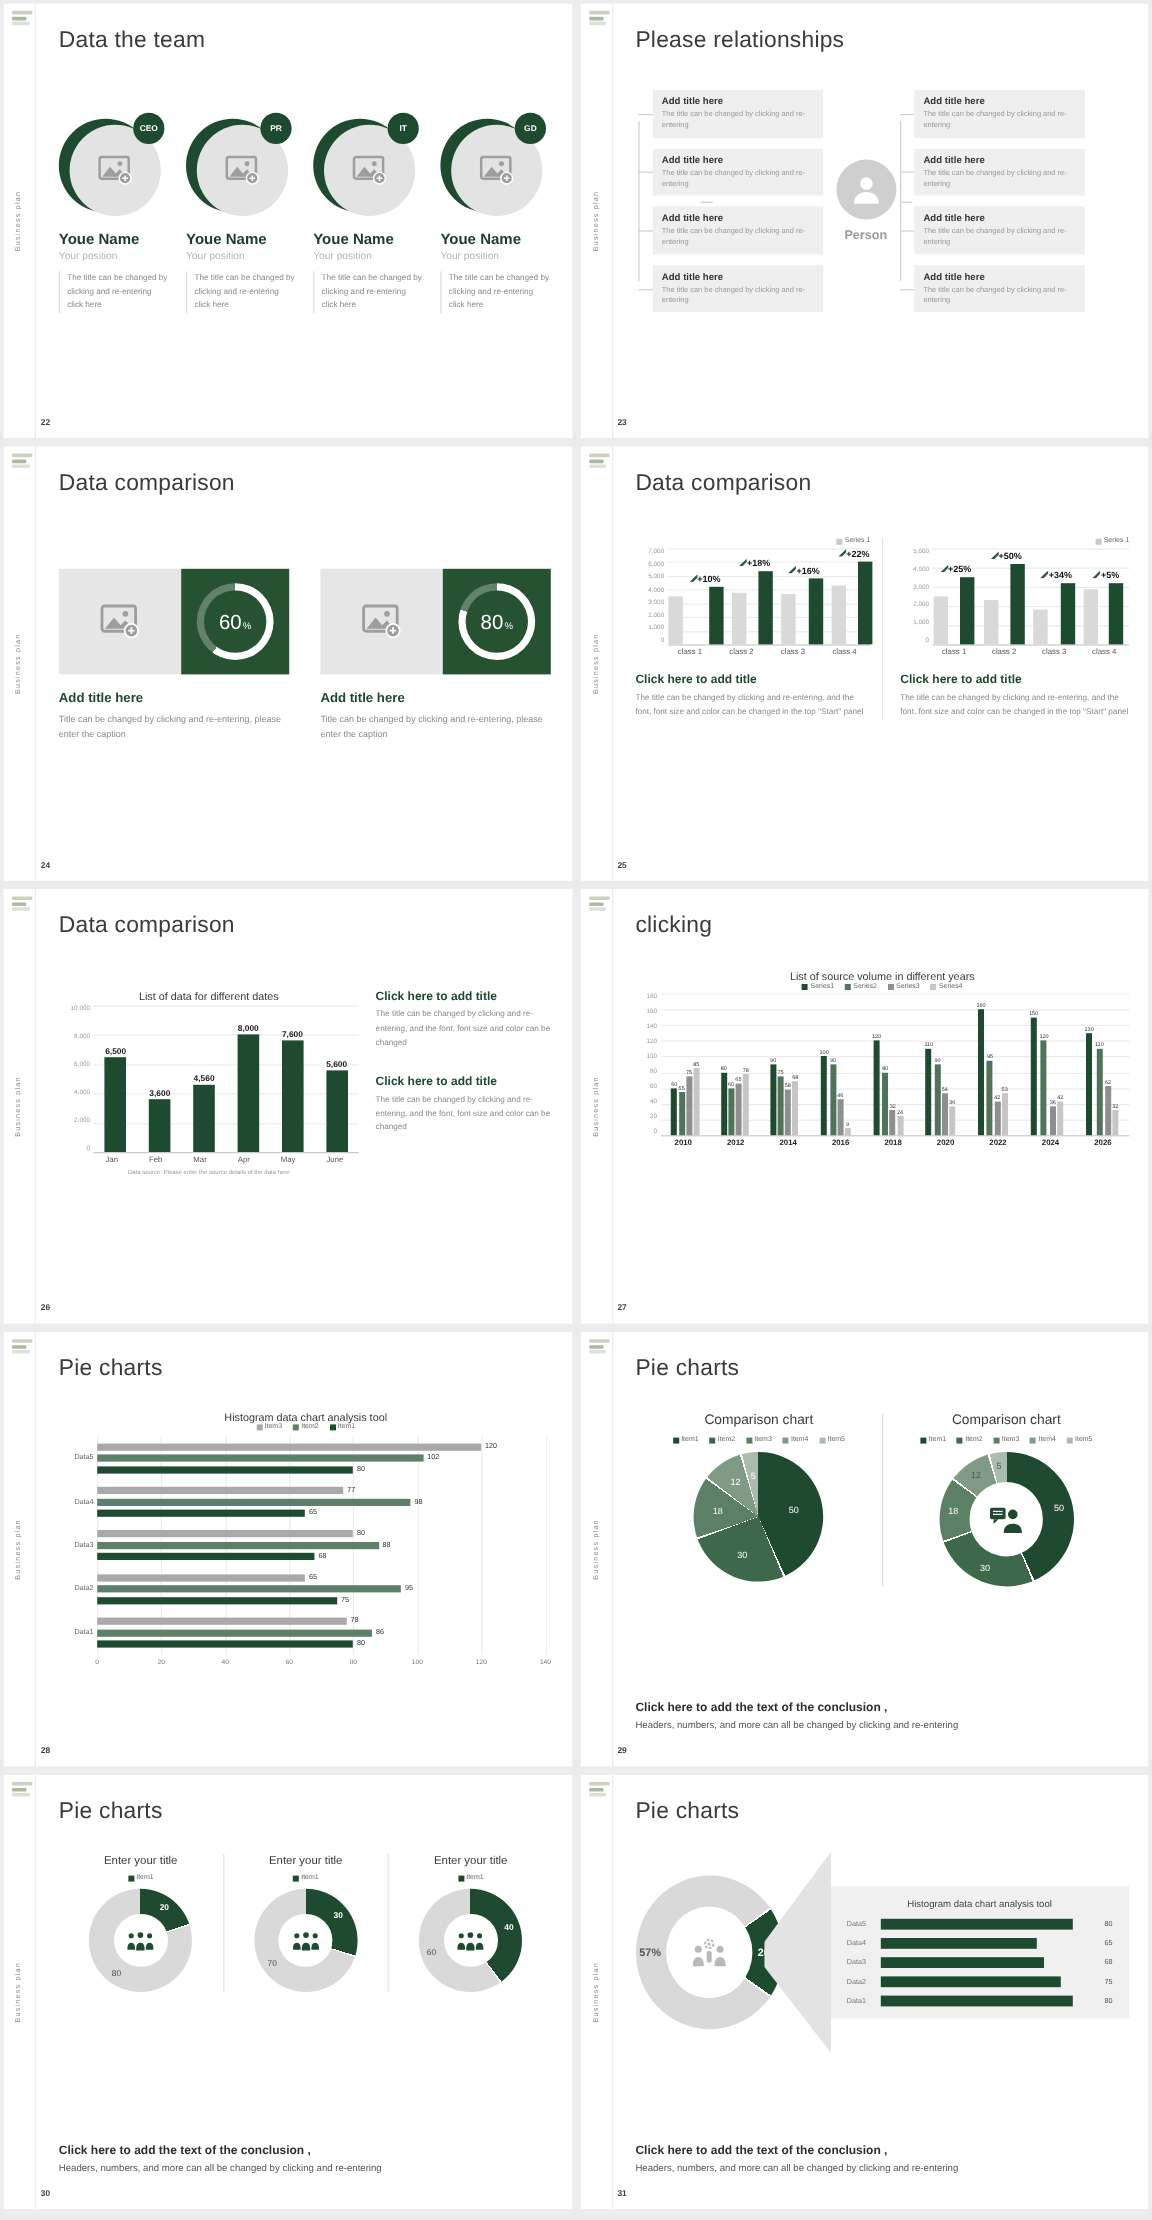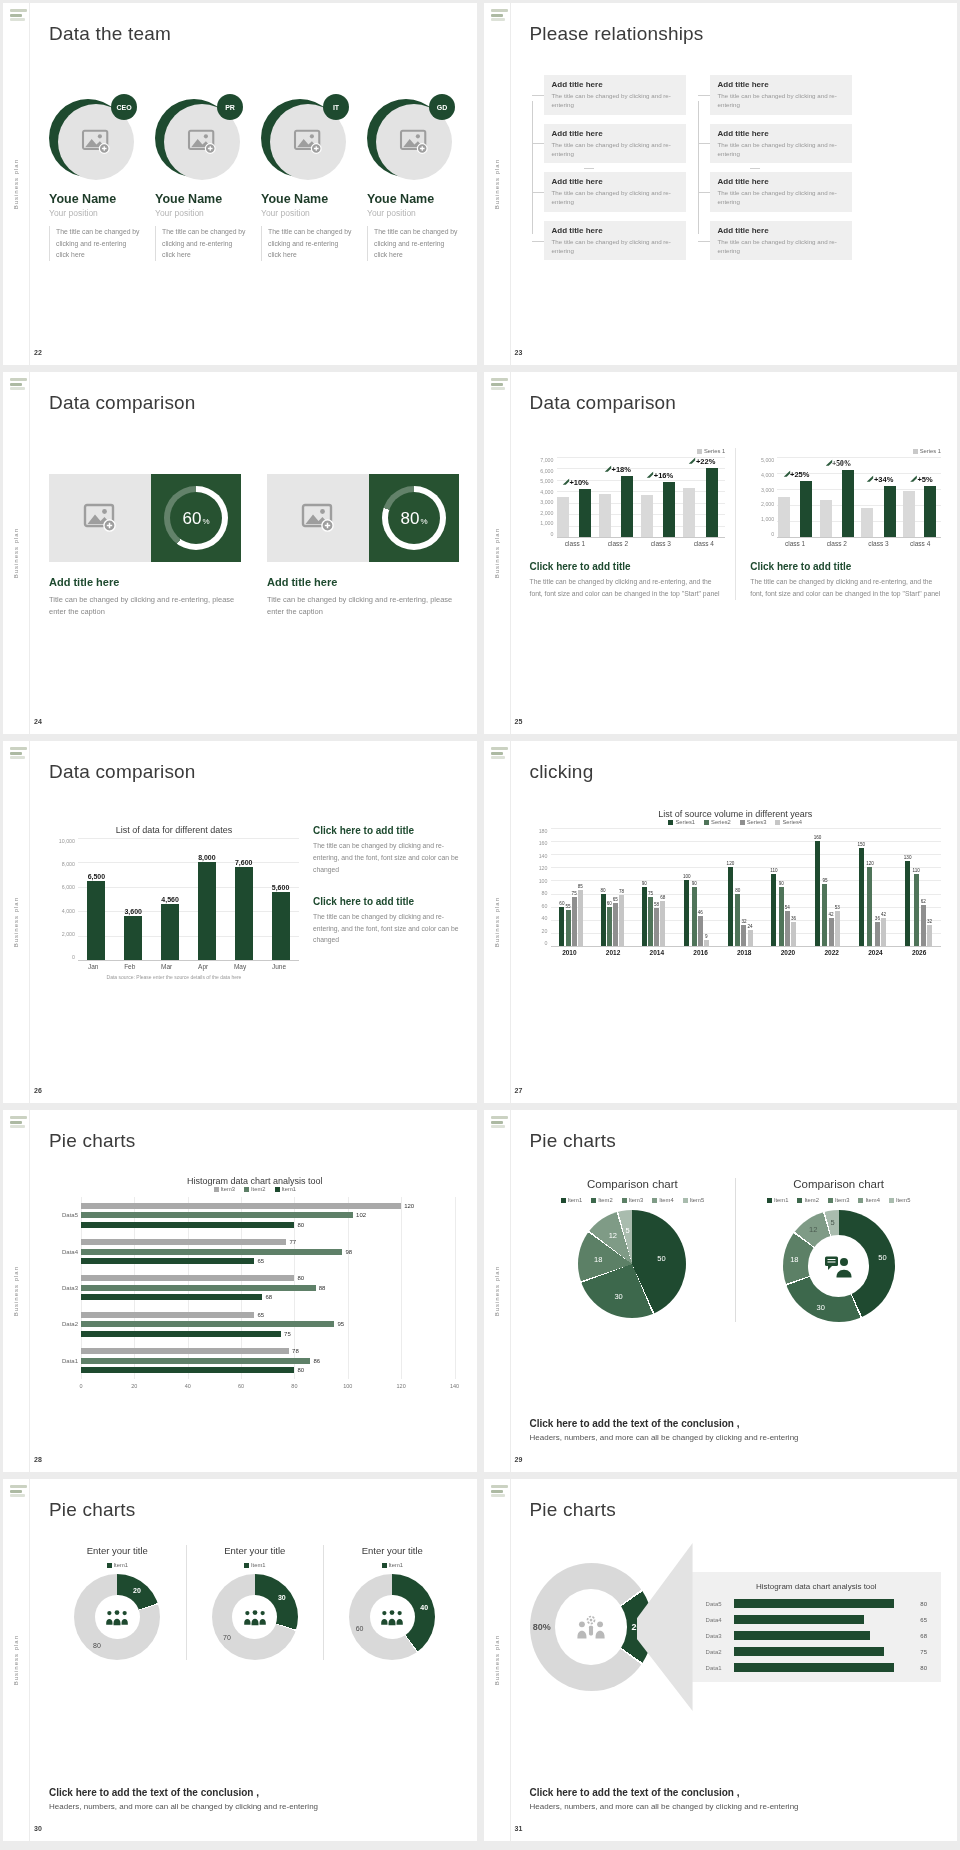--- a/index.html
+++ b/index.html
@@ -245,20 +245,31 @@
                 <div class="relbox-t">Add title here</div>
                 <div class="relbox-p">The title can be changed by clicking and re-entering</div>
               </div>
               <div class="relbox">
                 <div class="relbox-t">Add title here</div>
                 <div class="relbox-p">The title can be changed by clicking and re-entering</div>
               </div>
             </div>
           </div>
           <div class="relgroup">
+            <div class="relleft">
+              <div class="relcircle" style="background: rgb(207, 207, 207);">
+                <span class="icon " style="width: 30px; height: 30px; display: inline-block;">
+                  <svg viewBox="0 0 24 24" width="100%" height="100%" fill="#fff">
+                    <circle cx="12" cy="8" r="4.2"></circle>
+                    <path d="M3.8 20.8c0-4.5 3.7-7.2 8.2-7.2s8.2 2.7 8.2 7.2v.6H3.8z"></path>
+                  </svg>
+                </span>
+              </div>
+              <div class="rellabel" style="color: rgb(154, 154, 154);">Person</div>
+            </div>
             <div class="relboxes">
               <div class="relbox">
                 <div class="relbox-t">Add title here</div>
                 <div class="relbox-p">The title can be changed by clicking and re-entering</div>
               </div>
               <div class="relbox">
                 <div class="relbox-t">Add title here</div>
                 <div class="relbox-p">The title can be changed by clicking and re-entering</div>
               </div>
               <div class="relbox">
@@ -375,21 +386,21 @@
                 <div class="plot" style="height: 80px;">
                   <div class="gl" style="top: 0%;"></div>
                   <div class="gl" style="top: 14.2857%;"></div>
                   <div class="gl" style="top: 28.5714%;"></div>
                   <div class="gl" style="top: 42.8571%;"></div>
                   <div class="gl" style="top: 57.1429%;"></div>
                   <div class="gl" style="top: 71.4286%;"></div>
                   <div class="gl" style="top: 85.7143%;"></div>
                   <div class="gl zero" style="top: 100%;"></div>
                   <div class="groups">
-                    <div class="bgroup" style="gap: 3px; justify-content: space-between;">
+                    <div class="bgroup" style="gap: 15px; justify-content: space-between;">
                       <div class="bcol">
                         <div class="bar" style="width: 12px; height: 50%; background: rgb(217, 217, 217);"></div>
                       </div>
                       <div class="bcol">
                         <div class="pct"><span class="icon " style="width: 7px; height: 7px; display: inline-block;"><svg viewBox="0 0 10 10" width="100%" height="100%">
                               <path d="M0.3 9.7 L9.7 0.8 L9.7 4.6 L4.6 9.7 Z" fill="#2c5a3c"></path>
                             </svg></span>+10%</div>
                         <div class="bar" style="width: 12px; height: 60%; background: rgb(30, 74, 47);"></div>
                       </div>
                     </div>
@@ -470,21 +481,21 @@
                       <div class="bcol">
                         <div class="bar" style="width: 12px; height: 50%; background: rgb(217, 217, 217);"></div>
                       </div>
                       <div class="bcol">
                         <div class="pct"><span class="icon " style="width: 7px; height: 7px; display: inline-block;"><svg viewBox="0 0 10 10" width="100%" height="100%">
                               <path d="M0.3 9.7 L9.7 0.8 L9.7 4.6 L4.6 9.7 Z" fill="#2c5a3c"></path>
                             </svg></span>+25%</div>
                         <div class="bar" style="width: 12px; height: 70%; background: rgb(30, 74, 47);"></div>
                       </div>
                     </div>
-                    <div class="bgroup" style="gap: 3px; font-family: Liberation Serif, serif;">
+                    <div class="bgroup" style="gap: 3px;">
                       <div class="bcol">
                         <div class="bar" style="width: 12px; height: 46%; background: rgb(217, 217, 217);"></div>
                       </div>
                       <div class="bcol">
                         <div class="pct"><span class="icon " style="width: 7px; height: 7px; display: inline-block;"><svg viewBox="0 0 10 10" width="100%" height="100%">
                               <path d="M0.3 9.7 L9.7 0.8 L9.7 4.6 L4.6 9.7 Z" fill="#2c5a3c"></path>
                             </svg></span>+50%</div>
                         <div class="bar" style="width: 12px; height: 84%; background: rgb(30, 74, 47);"></div>
                       </div>
                     </div>
@@ -1188,21 +1199,21 @@
         <i></i>
       </div>
     <div class="rail">
         <span class="vtext">Business plan</span>
       </div>
     <h1 class="stitle">Pie charts</h1>
     <div class="content" id="c31">
         <div class="s31row">
           <div class="pie" style="width: 128px; height: 128px; background: conic-gradient(rgb(217, 217, 217) 0.9deg, rgb(217, 217, 217) 53.1deg, rgb(255, 255, 255) 53.1deg, rgb(255, 255, 255) 54.9deg, rgb(30, 74, 47) 54.9deg, rgb(30, 74, 47) 125.1deg, rgb(255, 255, 255) 125.1deg, rgb(255, 255, 255) 126.9deg, rgb(217, 217, 217) 126.9deg, rgb(217, 217, 217) 359.1deg);">
             <span class="plabel" style="left: 90%; top: 50%; color: rgb(255, 255, 255); font-size: 9px; font-weight: bold;">20%</span>
-            <span class="plabel" style="left: 10%; top: 50%; color: rgb(85, 85, 85); font-size: 9px; font-weight: bold;">80%</span>
+            <span class="plabel" style="left: 10%; top: 50%; color: rgb(85, 85, 85); font-size: 9px; font-weight: bold;">57%</span>
             <div class="hole" style="inset: 25.6px;">
               <span class="icon " style="width: 34px; height: 25px; display: inline-block;">
                 <svg viewBox="0 0 30 22" width="100%" height="100%" fill="#b9b9b9">
                   <circle cx="15" cy="4.4" r="3.1" fill="none" stroke="#b9b9b9" stroke-width="1.5" stroke-dasharray="1.9 1.2"></circle>
                   <circle cx="15" cy="4.4" r="1.2"></circle>
                   <circle cx="7" cy="8.2" r="2.6"></circle>
                   <path d="M3 19.5c0-3.5 1.7-5.6 4-5.6s4 2.1 4 5.6v1.2H3z"></path>
                   <circle cx="23" cy="8.2" r="2.6"></circle>
                   <path d="M19 19.5c0-3.5 1.7-5.6 4-5.6s4 2.1 4 5.6v1.2h-8z"></path>
                   <rect x="13.2" y="9.5" width="3.6" height="8.5" rx="1.2"></rect>

